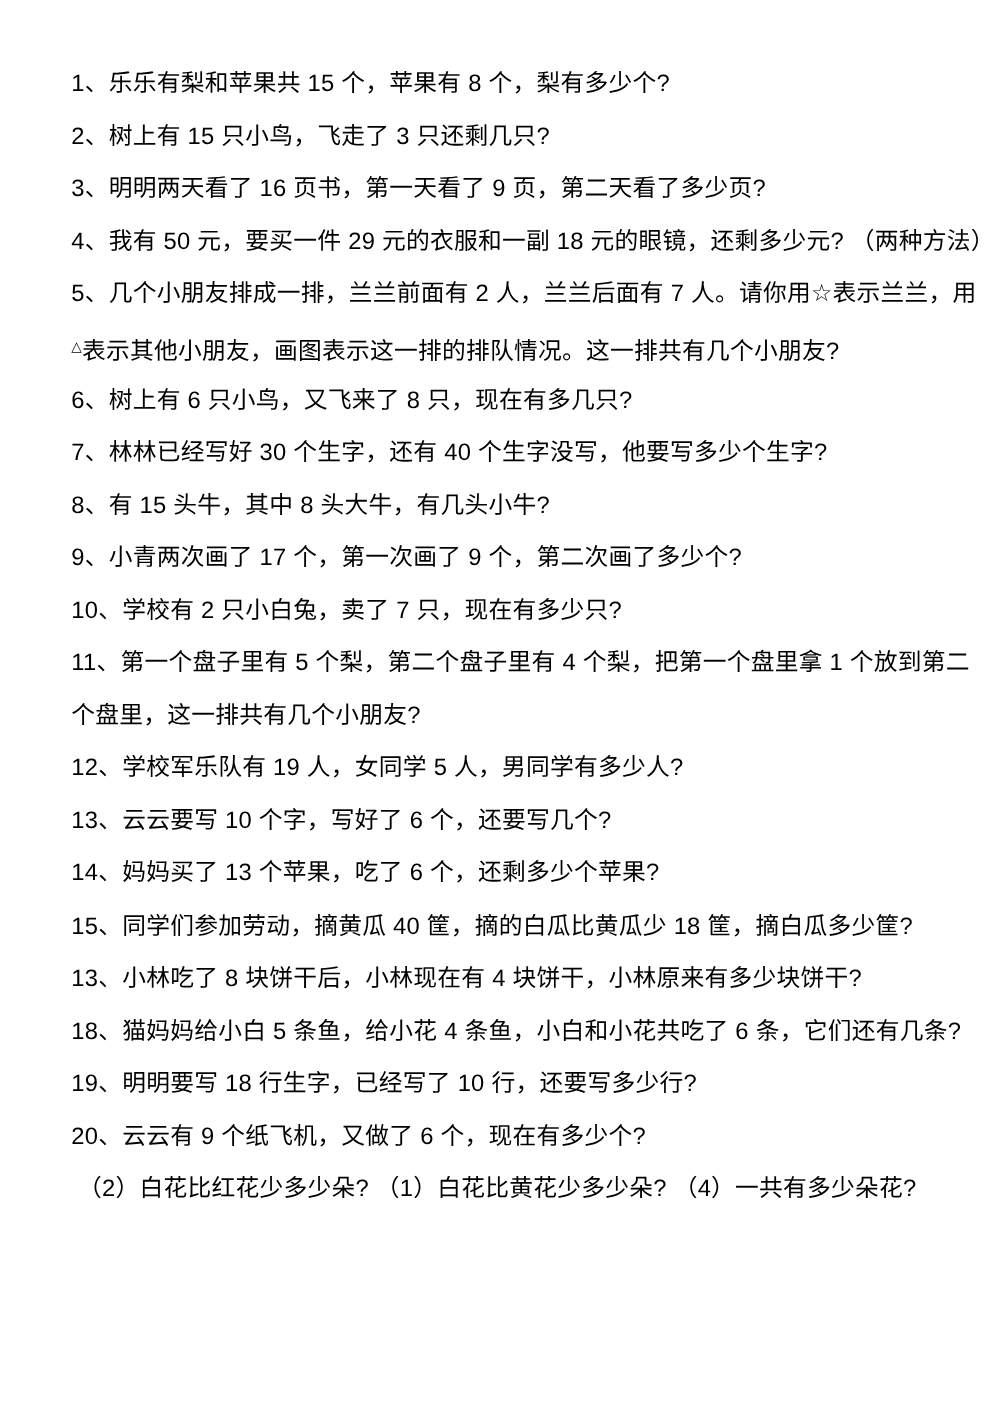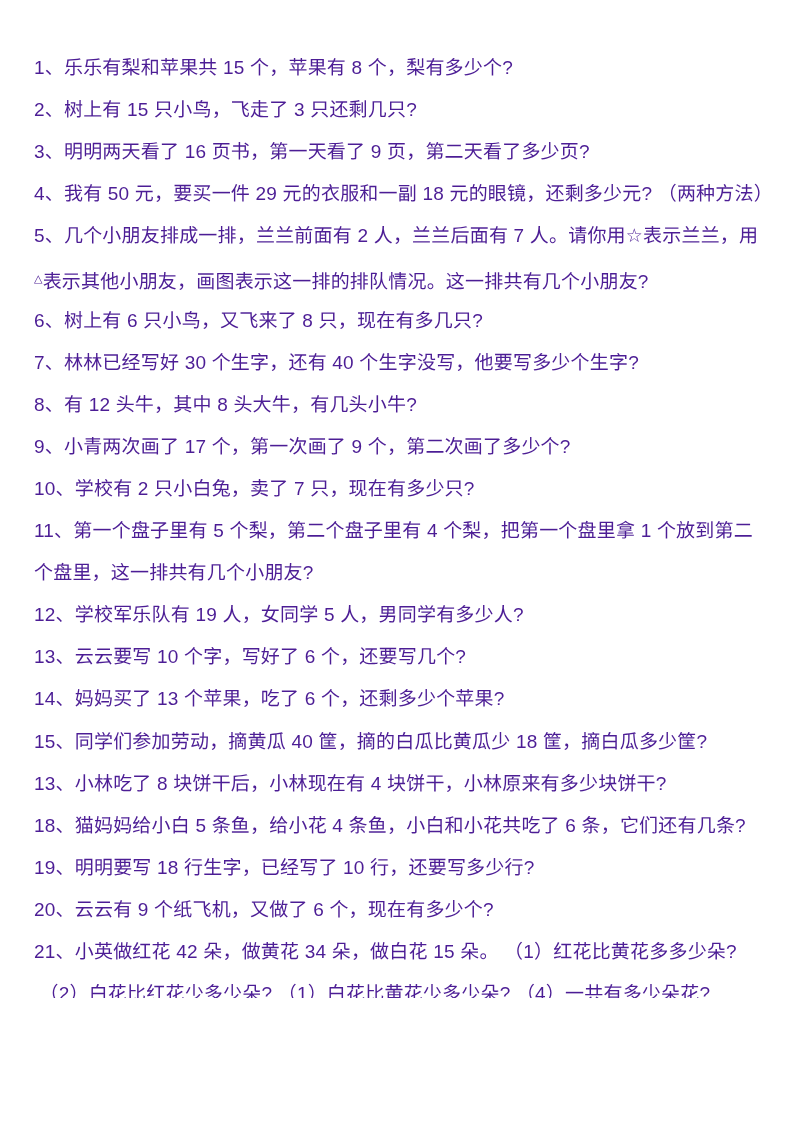--- a/index.html
+++ b/index.html
@@ -6,24 +6,24 @@
     margin: 0;
     padding: 0;
     background: #ffffff;
   }
   .page {
     position: relative;
     width: 793px;
     height: 998px;
     background: #ffffff;
     box-sizing: border-box;
-    padding: 47px 38px 0 34px;
+    padding: 47px 38px 0 57px;
     font-family: "Liberation Sans", "DejaVu Sans", sans-serif;
     font-size: 19px;
-    color: #4c1d95;
+    color: #000000;
     overflow: hidden;
   }
   .problem-line {
     height: 42.1px;
     line-height: 42.1px;
     white-space: pre;
     letter-spacing: 0.2px;
   }
   .small-glyph {
     font-size: 11px;
@@ -36,29 +36,28 @@
 <div class="page">
   <div id="problem-list">
       <div class="problem-line"><span>1、乐乐有梨和苹果共 15 个，苹果有 8 个，梨有多少个?</span></div>
       <div class="problem-line"><span>2、树上有 15 只小鸟，飞走了 3 只还剩几只?</span></div>
       <div class="problem-line"><span>3、明明两天看了 16 页书，第一天看了 9 页，第二天看了多少页?</span></div>
       <div class="problem-line"><span>4、我有 50 元，要买一件 29 元的衣服和一副 18 元的眼镜，还剩多少元? （两种方法）</span></div>
       <div class="problem-line"><span>5、几个小朋友排成一排，兰兰前面有 2 人，兰兰后面有 7 人。请你用☆表示兰兰，用</span></div>
       <div class="problem-line"><span class="small-glyph">△</span><span>表示其他小朋友，画图表示这一排的排队情况。这一排共有几个小朋友?</span></div>
       <div class="problem-line"><span>6、树上有 6 只小鸟，又飞来了 8 只，现在有多几只?</span></div>
       <div class="problem-line"><span>7、林林已经写好 30 个生字，还有 40 个生字没写，他要写多少个生字?</span></div>
-      <div class="problem-line"><span>8、有 12 头牛，其中 8 头大牛，有几头小牛?</span></div>
+      <div class="problem-line"><span>8、有 15 头牛，其中 8 头大牛，有几头小牛?</span></div>
       <div class="problem-line"><span>9、小青两次画了 17 个，第一次画了 9 个，第二次画了多少个?</span></div>
       <div class="problem-line"><span>10、学校有 2 只小白兔，卖了 7 只，现在有多少只?</span></div>
       <div class="problem-line"><span>11、第一个盘子里有 5 个梨，第二个盘子里有 4 个梨，把第一个盘里拿 1 个放到第二</span></div>
       <div class="problem-line"><span>个盘里，这一排共有几个小朋友?</span></div>
       <div class="problem-line"><span>12、学校军乐队有 19 人，女同学 5 人，男同学有多少人?</span></div>
       <div class="problem-line"><span>13、云云要写 10 个字，写好了 6 个，还要写几个?</span></div>
       <div class="problem-line"><span>14、妈妈买了 13 个苹果，吃了 6 个，还剩多少个苹果?</span></div>
       <div class="problem-line"><span>15、同学们参加劳动，摘黄瓜 40 筐，摘的白瓜比黄瓜少 18 筐，摘白瓜多少筐?</span></div>
       <div class="problem-line"><span>13、小林吃了 8 块饼干后，小林现在有 4 块饼干，小林原来有多少块饼干?</span></div>
       <div class="problem-line"><span>18、猫妈妈给小白 5 条鱼，给小花 4 条鱼，小白和小花共吃了 6 条，它们还有几条?</span></div>
       <div class="problem-line"><span>19、明明要写 18 行生字，已经写了 10 行，还要写多少行?</span></div>
       <div class="problem-line"><span>20、云云有 9 个纸飞机，又做了 6 个，现在有多少个?</span></div>
-      <div class="problem-line"><span>21、小英做红花 42 朵，做黄花 34 朵，做白花 15 朵。 （1）红花比黄花多多少朵?</span></div>
       <div class="problem-line"><span> （2）白花比红花少多少朵? （1）白花比黄花少多少朵? （4）一共有多少朵花?</span></div>
     </div>
 </div>
 
 </body></html>

